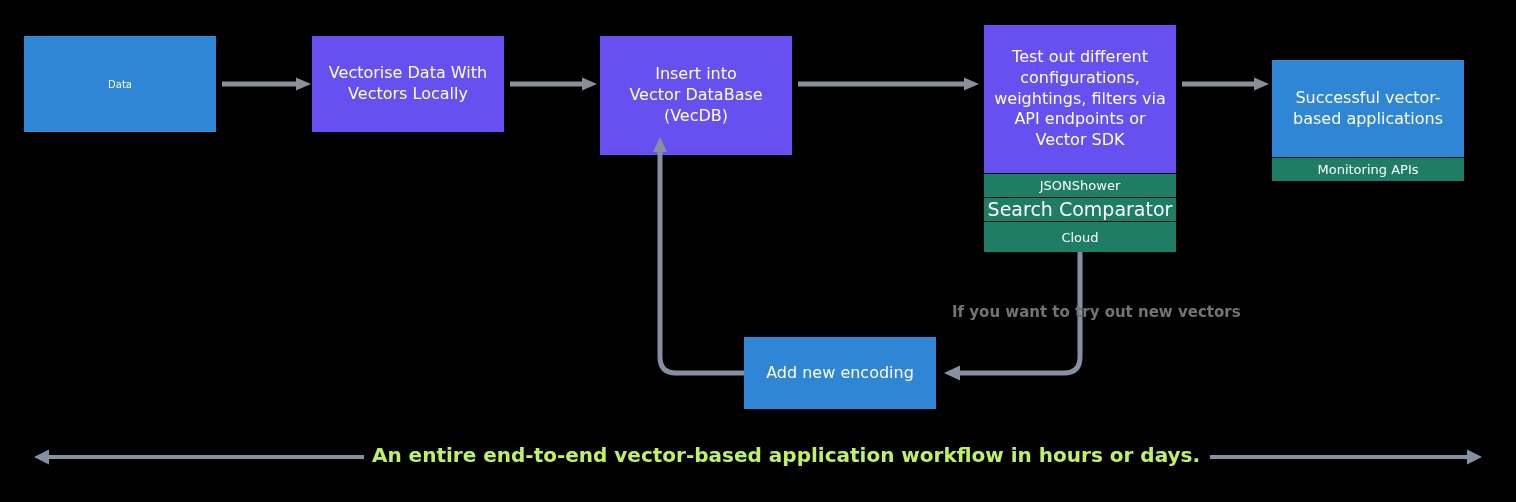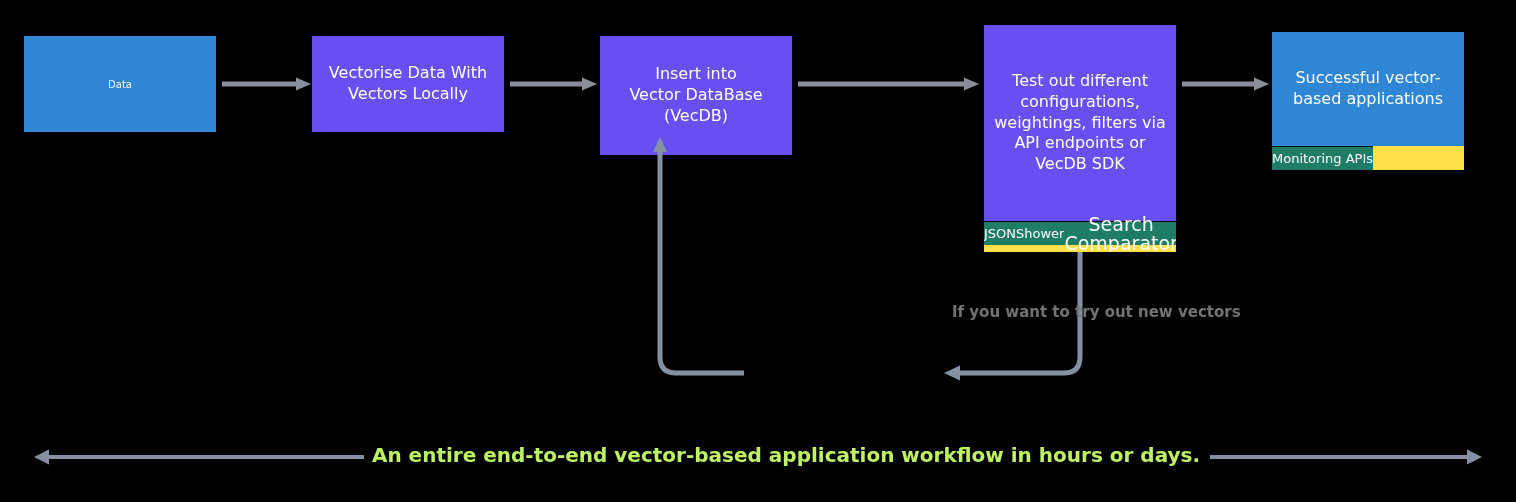--- a/index.html
+++ b/index.html
@@ -34,23 +34,23 @@
     line-height: 1.30;
     padding: 4px 6px;
     box-sizing: border-box;
     white-space: pre-line;
   }
   .blue  { background: #2f86d4; }
   .purple{ background: #6750ef; }
 
   .sub-list {
     flex: 0 0 auto;
-    background: #fde047;
+    background: #4d7c0f;
     display: flex;
-    flex-direction: row;
+    flex-direction: column;
   }
   .sub-row {
     color: #ffffff;
     text-align: center;
     background: #1f7d66;
     border-top: 1px solid #0d0d0d;
     line-height: 1.0;
     display: flex;
     align-items: center;
     justify-content: center;
@@ -119,36 +119,36 @@
       <line x1="0" y1="8" x2="166" y2="8" stroke="#8a9099" stroke-width="5"></line>
       <polygon points="166,1.5 181,8 166,14.5" fill="#8a9099"></polygon>
     </svg>
   </div>
 
   <div class="node purple" style="left:984px; top:25px; width:192px; height:227px;">
     <div class="node-head" style="font-size:16px;">Test out different
 configurations,
 weightings, filters via
 API endpoints or
-VecDB SDK</div>
+Vector SDK</div>
     <div class="sub-list">
       <div class="sub-row" style="height:24px; font-size:13px;">JSONShower</div>
       <div class="sub-row" style="height:24px; font-size:19px;">Search Comparator</div>
       <div class="sub-row" style="height:31px; font-size:13px;">Cloud</div>
     </div>
   </div>
 
   <div class="conn" style="left:1182px; top:76px; width:88px; height:16px;">
     <svg width="88" height="16" viewBox="0 0 88 16">
       <line x1="0" y1="8" x2="72" y2="8" stroke="#8a9099" stroke-width="5"></line>
       <polygon points="72,1.5 87,8 72,14.5" fill="#8a9099"></polygon>
     </svg>
   </div>
 
-  <div class="node blue" style="left:1272px; top:32px; width:192px; height:138px;">
+  <div class="node blue" style="left:1272px; top:60px; width:192px; height:121px;">
     <div class="node-head" style="font-size:16px;">Successful vector-
 based applications</div>
     <div class="sub-list">
       <div class="sub-row" style="height:24px; font-size:13px;">Monitoring APIs</div>
     </div>
   </div>
 
   <div class="conn" style="left:652px; top:132px; width:100px; height:248px;">
     <svg width="100" height="248" viewBox="0 0 100 248">
       <path d="M 92 241 L 24 241 Q 8 241 8 225 L 8 20" fill="none" stroke="#8591a3" stroke-width="5" stroke-linecap="butt"></path>
@@ -158,20 +158,23 @@
 
   <div class="conn" style="left:938px; top:252px; width:150px; height:128px;">
     <svg width="150" height="128" viewBox="0 0 150 128">
       <path d="M 142 0 L 142 105 Q 142 121 126 121 L 22 121" fill="none" stroke="#8591a3" stroke-width="5" stroke-linecap="butt"></path>
       <polygon points="22,113.5 6,121 22,128.5" fill="#8591a3"></polygon>
     </svg>
   </div>
 
   <div class="edge-label" style="left:952px; top:303px; font-size:15px;">If you want to try out new vectors</div>
 
+  <div class="node blue" style="left:744px; top:337px; width:192px; height:72px;">
+    <div class="node-head" style="font-size:16px;">Add new encoding</div>
+  </div>
 
   <div class="conn" style="left:34px; top:448px; width:330px; height:18px;">
     <svg width="330" height="18" viewBox="0 0 330 18">
       <line x1="15" y1="9" x2="330" y2="9" stroke="#8591a3" stroke-width="4"></line>
       <polygon points="15,1.5 0,9 15,16.5" fill="#8591a3"></polygon>
     </svg>
   </div>
 
   <div class="caption-text" style="left:361px; top:443px; width:850px; font-size:20px;">An entire end-to-end vector-based application workflow in hours or days.</div>
 

